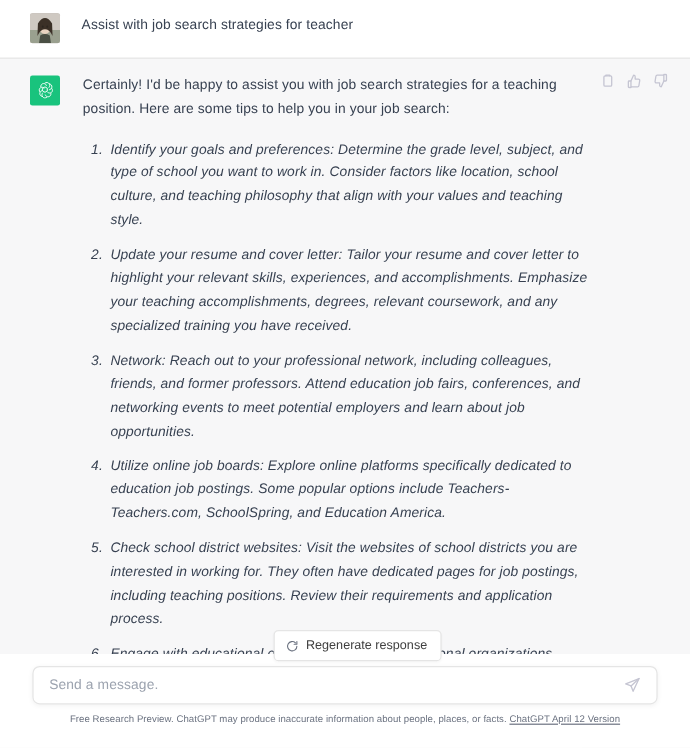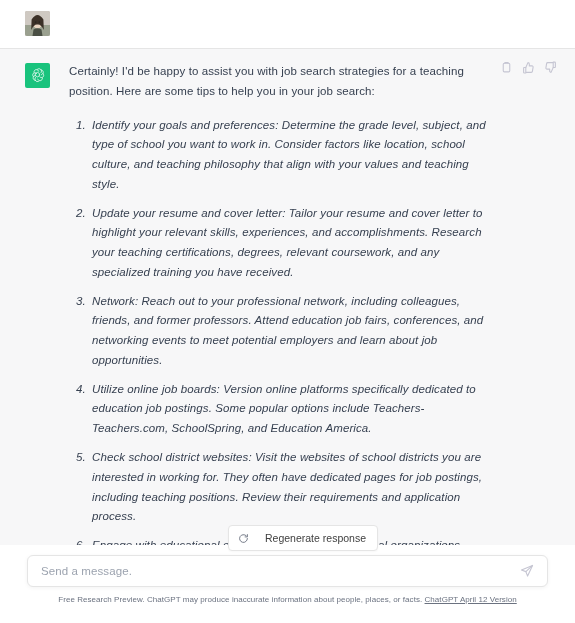--- a/index.html
+++ b/index.html
@@ -144,21 +144,21 @@
 
   .action-icon svg { display: block; width: 13px; height: 13px; }
 
   
   #regenerate-button {
     position: absolute;
     left: 228px;
     top: 525px;
     display: flex;
     align-items: center;
-    gap: 16px;
+    gap: 6px;
     background: #ffffff;
     border: 1px solid #e5e5e5;
     border-radius: 4px;
     padding: 6px 11px 6px 9px;
     font-size: 10.5px;
     color: #404040;
     cursor: pointer;
     box-shadow: 0 1px 2px rgba(0,0,0,0.03);
     z-index: 20;
     white-space: nowrap;
@@ -252,20 +252,21 @@
         <svg viewBox="0 0 25 25" xmlns="http://www.w3.org/2000/svg">
           <rect width="25" height="25" fill="#cfc9c2"></rect>
           <rect x="0" y="14" width="25" height="11" fill="#9aa08f"></rect>
           <ellipse cx="12.5" cy="11" rx="5.2" ry="6.4" fill="#e8d3c0"></ellipse>
           <path d="M6.6 8.5 Q12.5 -0.5 18.4 8.5 L18.8 19 Q16 13 12.5 13.5 Q9 13 6.2 19 Z" fill="#3b3027"></path>
           <ellipse cx="10.6" cy="11.2" rx="0.75" ry="0.95" fill="#2d2620"></ellipse>
           <ellipse cx="14.4" cy="11.2" rx="0.75" ry="0.95" fill="#2d2620"></ellipse>
           <path d="M8.5 18.5 Q12.5 16.2 16.5 18.5 L17.5 25 L7.5 25 Z" fill="#4a4f44"></path>
         </svg>
       </div>
+      <div class="user-text">Assist with job search strategies for teacher</div>
     </div>
   </div>
 
   <div class="msg-row-assistant">
 
     <div class="msg-actions">
       <span class="action-icon">
         <svg viewBox="0 0 24 24" fill="none" stroke="currentColor" stroke-width="2" stroke-linecap="round" stroke-linejoin="round">
           <rect x="6" y="4" width="12" height="16" rx="2"></rect>
           <path d="M9 4V3h6v1"></path>
@@ -297,23 +298,23 @@
           <path d="M6 13.5c-1.3-1.5-1-3.8.7-4.9 1.3-.8 3-.6 4.1.4"></path>
           <path d="M7 7.5C6.8 5.5 8.3 3.8 10.2 3.7c1.5-.1 2.9.8 3.4 2.2"></path>
           <path d="M9.3 9.2l2.7-1.6 2.7 1.6v3.2L12 14l-2.7-1.6z"></path>
         </svg>
       </div>
 
       <div class="assistant-body">
         <div class="assistant-intro">Certainly! I'd be happy to assist you with job search strategies for a teaching position. Here are some tips to help you in your job search:</div>
         <ol class="tips">
           <li>Identify your goals and preferences: Determine the grade level, subject, and type of school you want to work in. Consider factors like location, school culture, and teaching philosophy that align with your values and teaching style.</li>
-          <li>Update your resume and cover letter: Tailor your resume and cover letter to highlight your relevant skills, experiences, and accomplishments. Research your teaching certifications, degrees, relevant coursework, and any specialized training you have received.</li>
+          <li>Update your resume and cover letter: Tailor your resume and cover letter to highlight your relevant skills, experiences, and accomplishments. Emphasize your teaching accomplishments, degrees, relevant coursework, and any specialized training you have received.</li>
           <li>Network: Reach out to your professional network, including colleagues, friends, and former professors. Attend education job fairs, conferences, and networking events to meet potential employers and learn about job opportunities.</li>
-          <li>Utilize online job boards: Version online platforms specifically dedicated to education job postings. Some popular options include Teachers-Teachers.com, SchoolSpring, and Education America.</li>
+          <li>Utilize online job boards: Explore online platforms specifically dedicated to education job postings. Some popular options include Teachers-Teachers.com, SchoolSpring, and Education America.</li>
           <li>Check school district websites: Visit the websites of school districts you are interested in working for. They often have dedicated pages for job postings, including teaching positions. Review their requirements and application process.</li>
           <li>Engage with educational organizations: Join professional organizations related to education, such as the National Education Association (NEA) or subject-specific associations. These organizations often provide resources, job boards, and networking opportunities.</li>
 
         </ol>
       </div>
     </div>
   </div>
 </div>
 
 <div id="regenerate-button">

